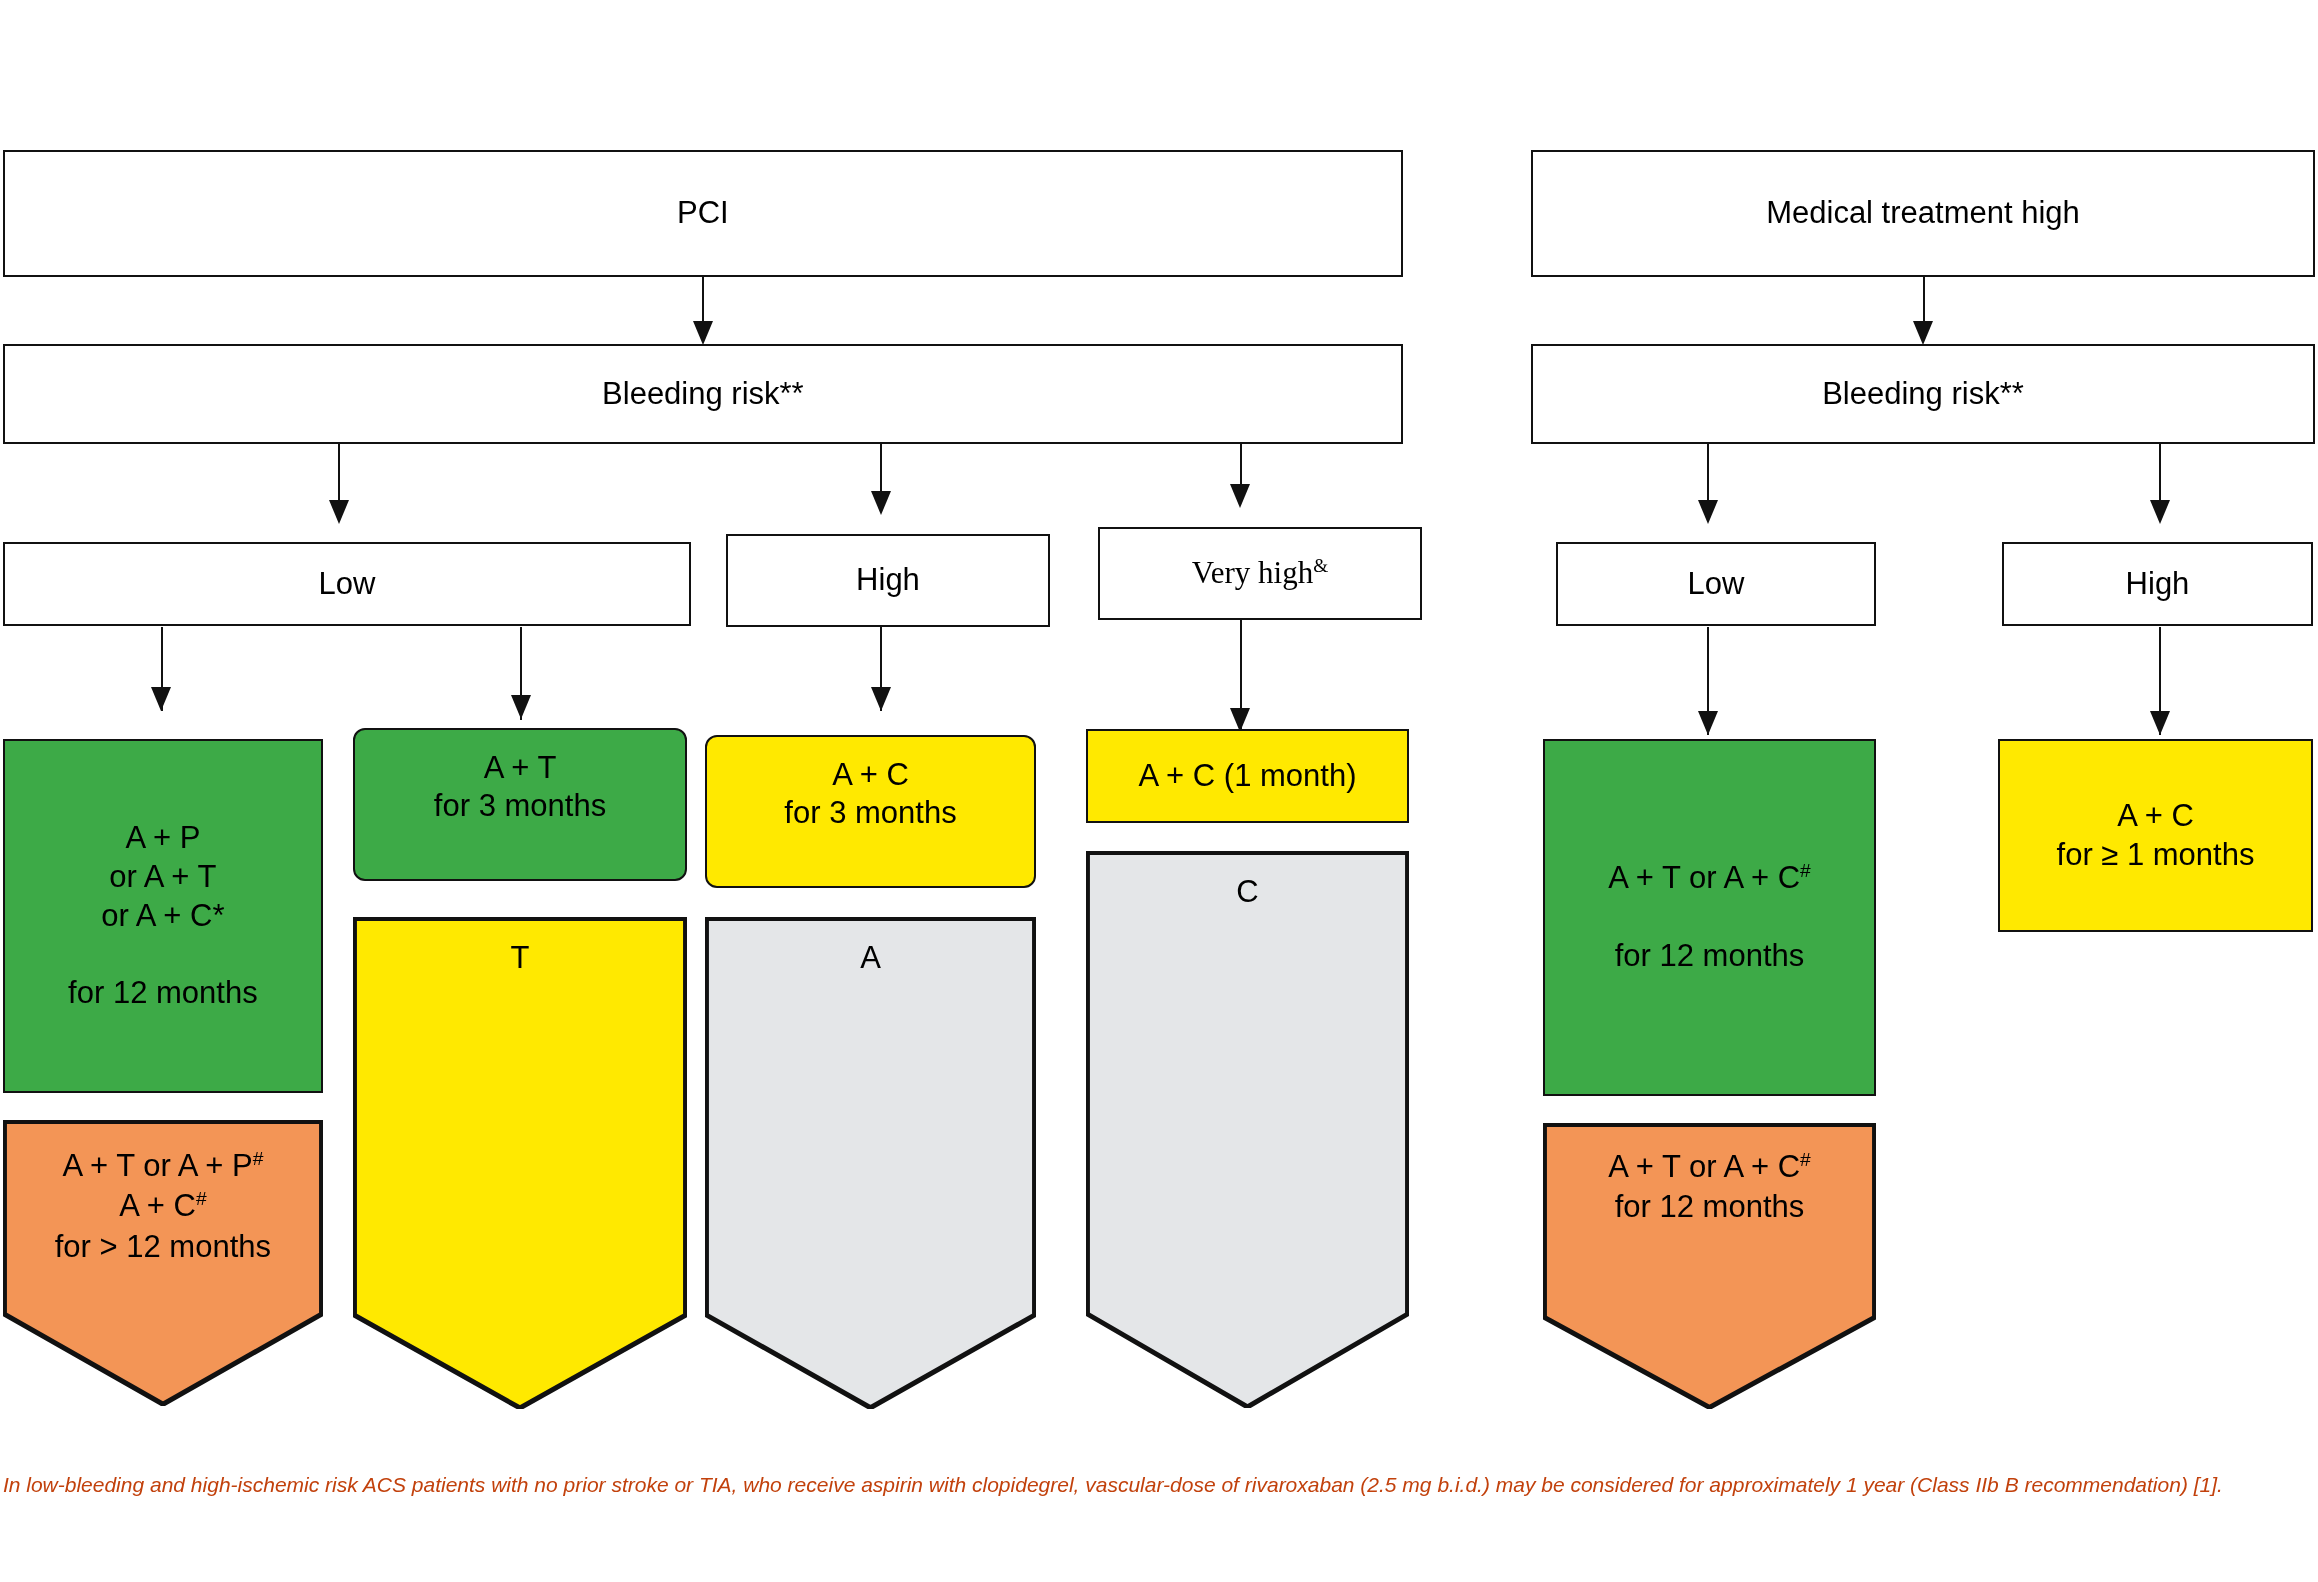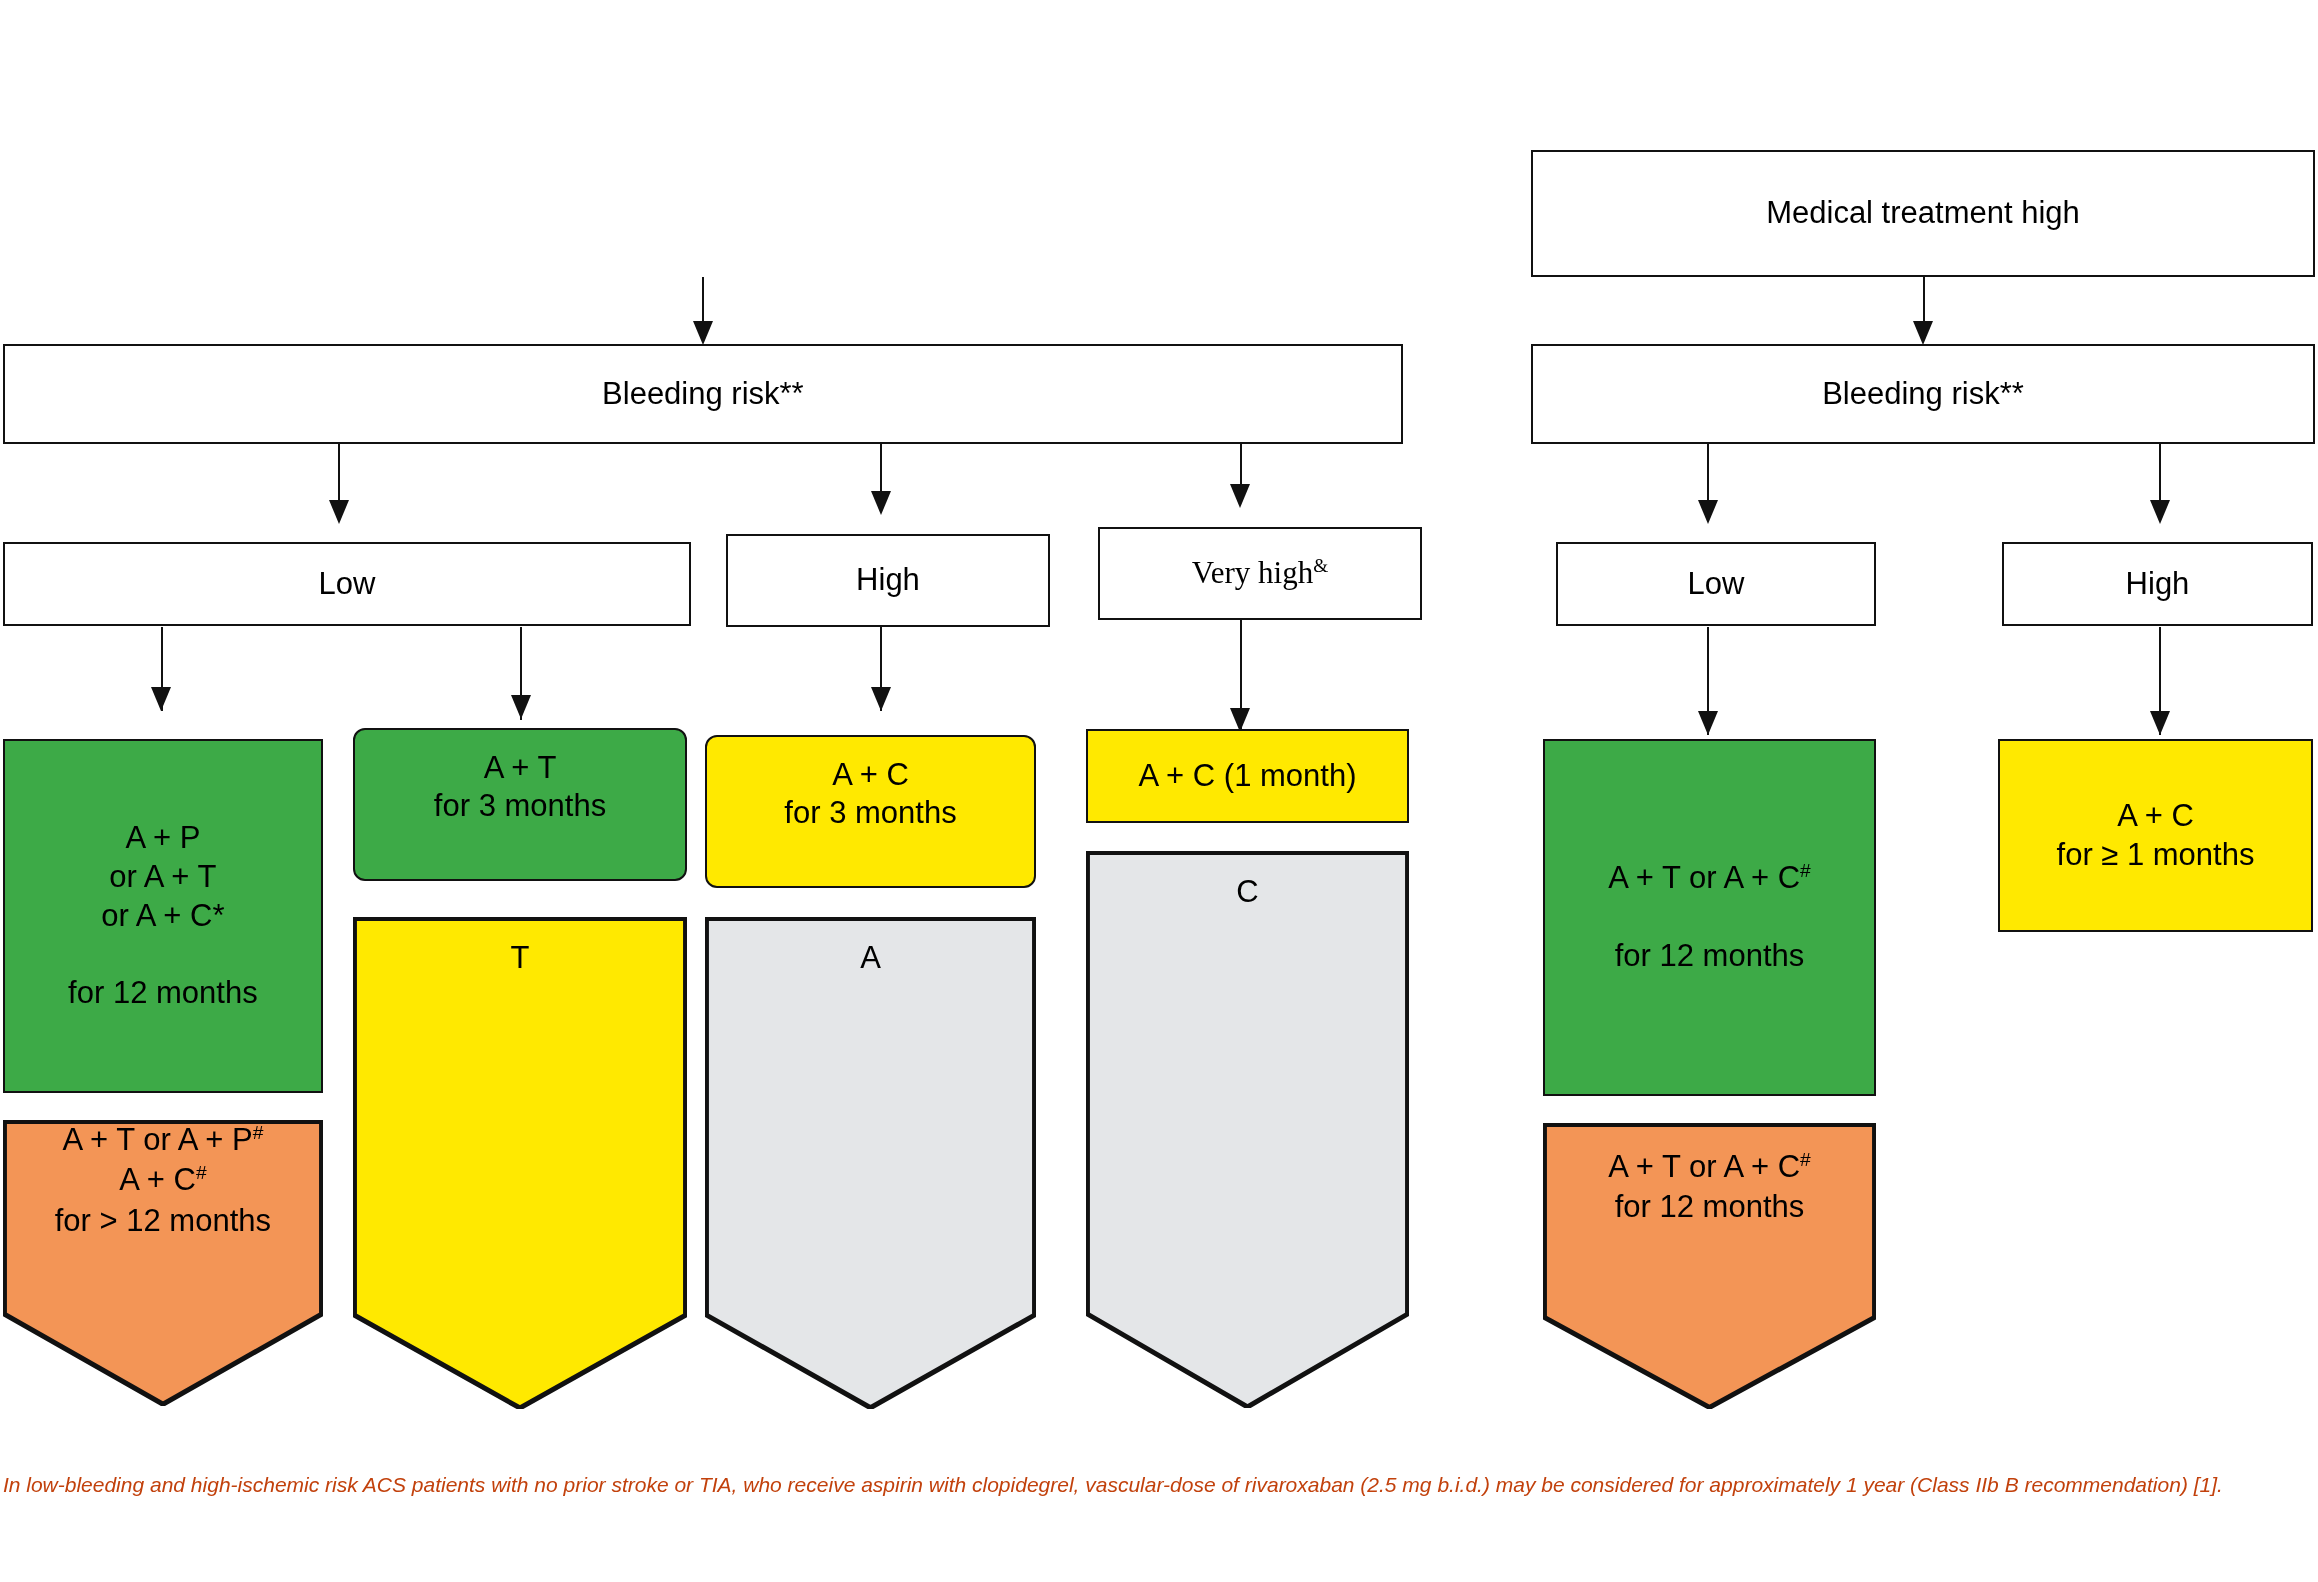--- a/index.html
+++ b/index.html
@@ -96,20 +96,23 @@
   }
 
   sup { font-size: 0.62em; vertical-align: super; line-height: 0; }
 </style>
 </head>
 <body>
 
 <div id="canvas">
 
 
+  <div class="box" style="left:2.9px; top:150px; width:1400px; height:127px;">
+    <span>PCI</span>
+  </div>
 
   <div class="box" style="left:1531px; top:150px; width:784px; height:127px;">
     <span>Medical treatment high</span>
   </div>
 
   <div class="vline" style="left:702px; top:277px; height:59px;"></div>
   <div class="arrow-head" style="left:693px; top:321px;"></div>
 
   <div class="vline" style="left:1923px; top:277px; height:59px;"></div>
   <div class="arrow-head" style="left:1913px; top:321px;"></div>
@@ -180,21 +183,21 @@
 or A + T
 or A + C*
 
 for 12 months</span>
   </div>
 
   <div class="pent" style="left:2.9px; top:1120px; width:320px; height:285px;">
     <svg class="pent-fill" viewBox="0 0 448 400" preserveAspectRatio="none">
       <polygon points="2,2 446,2 446,272 224,398 2,272" fill="#f39556" stroke="#111111" stroke-width="5" vector-effect="non-scaling-stroke"></polygon>
     </svg>
-    <div class="pent-label" style="">A + T or A + P<sup>#</sup><br>A + C<sup>#</sup><br>for &gt; 12 months</div>
+    <div class="pent-label" style="padding-top:26px;">A + T or A + P<sup>#</sup><br>A + C<sup>#</sup><br>for &gt; 12 months</div>
   </div>
 
   <div class="box green top-align" style="left:353px; top:728px; width:334px; height:153px;">
     <span>A + T
 for 3 months</span>
   </div>
 
   <div class="pent" style="left:353px; top:917px; width:334px; height:492px;">
     <svg class="pent-fill" viewBox="0 0 468 690" preserveAspectRatio="none">
       <polygon points="2,2 466,2 466,558 234,688 2,558" fill="#ffe900" stroke="#111111" stroke-width="5" vector-effect="non-scaling-stroke"></polygon>

